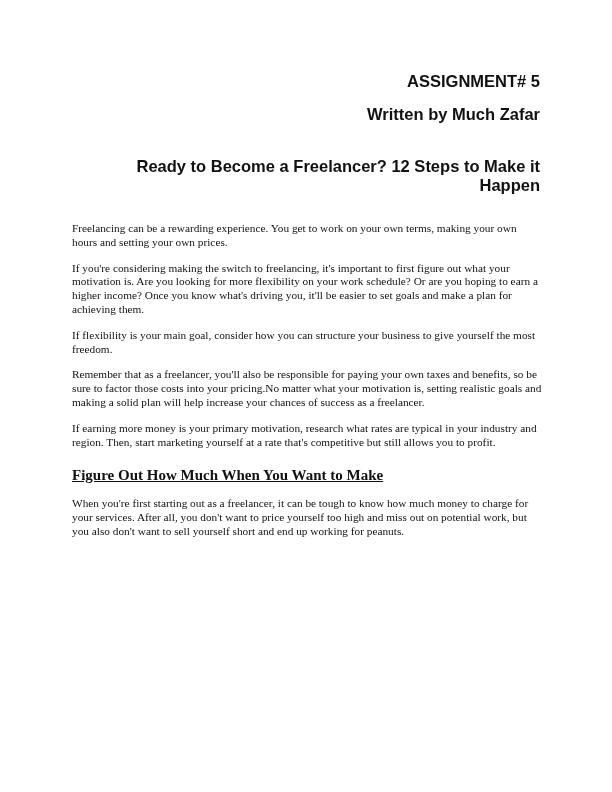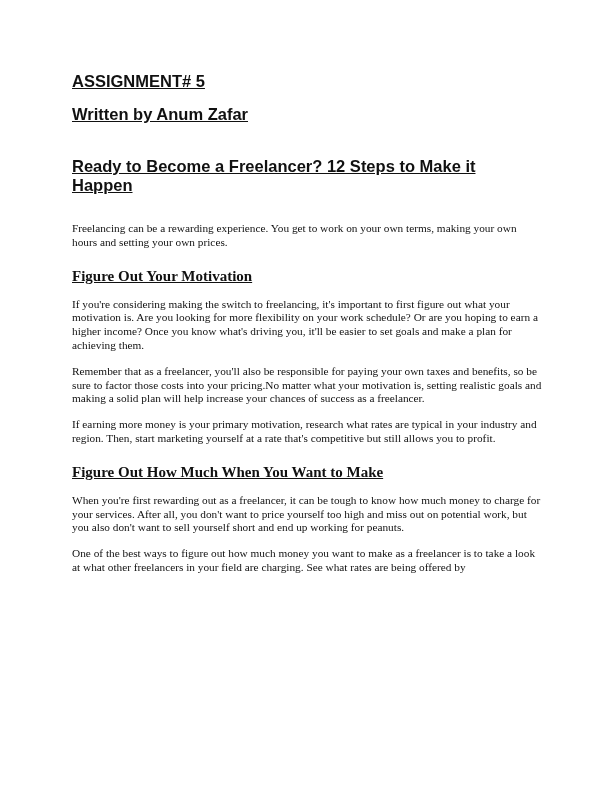--- a/index.html
+++ b/index.html
@@ -1,48 +1,47 @@
 <!DOCTYPE html>
 <html><head>
   <meta charset="utf-8">
   <style>
     html, body { margin: 0; padding: 0; background: #ffffff; }
     body { width: 612px; height: 792px; position: relative; overflow: hidden; color: #111; }
     .page { position: absolute; left: 72px; top: 0; width: 468px; }
     .title {
       font-family: "Liberation Sans", sans-serif; font-weight: bold; font-size: 16.5px;
-      text-decoration: underline; text-align: left; position: absolute; left: 0; width: 468px;
+      text-align: right; position: absolute; left: 0; width: 468px;
       line-height: 19px; margin: 0;
     }
     .t1 { top: 72px; }
     .t2 { top: 105px; }
     .t3 { top: 157px; }
     .body-text {
       position: absolute; left: 0; width: 470px; top: 222px;
       font-family: "Liberation Serif", serif; font-size: 11.3px; line-height: 13.8px;
     }
     .body-text p { margin: 0 0 12px 0; }
     .section-heading {
       font-family: "Liberation Serif", serif; font-weight: bold; font-size: 15px;
       text-decoration: underline; margin: 18px 0 14px 0; line-height: 16px;
     }
   </style>
 </head>
 <body>
 
 <div class="page">
   <h1 class="title t1">ASSIGNMENT# 5</h1>
-  <h2 class="title t2">Written by Anum Zafar</h2>
+  <h2 class="title t2">Written by Much Zafar</h2>
   <h2 class="title t3">Ready to Become a Freelancer? 12 Steps to Make it Happen</h2>
 
   <div class="body-text">
     <p>Freelancing can be a rewarding experience. You get to work on your own terms, making your own hours and setting your own prices.</p>
 
-    <h3 class="section-heading">Figure Out Your Motivation</h3>
     <p>If you're considering making the switch to freelancing, it's important to first figure out what your motivation is. Are you looking for more flexibility on your work schedule? Or are you hoping to earn a higher income? Once you know what's driving you, it'll be easier to set goals and make a plan for achieving them.</p>
+    <p>If flexibility is your main goal, consider how you can structure your business to give yourself the most freedom.</p>
     <p>Remember that as a freelancer, you'll also be responsible for paying your own taxes and benefits, so be sure to factor those costs into your pricing.No matter what your motivation is, setting realistic goals and making a solid plan will help increase your chances of success as a freelancer.</p>
     <p>If earning more money is your primary motivation, research what rates are typical in your industry and region. Then, start marketing yourself at a rate that's competitive but still allows you to profit.</p>
 
     <h3 class="section-heading">Figure Out How Much When You Want to Make</h3>
-    <p>When you're first rewarding out as a freelancer, it can be tough to know how much money to charge for your services. After all, you don't want to price yourself too high and miss out on potential work, but you also don't want to sell yourself short and end up working for peanuts.</p>
-    <p>One of the best ways to figure out how much money you want to make as a freelancer is to take a look at what other freelancers in your field are charging. See what rates are being offered by</p>
+    <p>When you're first starting out as a freelancer, it can be tough to know how much money to charge for your services. After all, you don't want to price yourself too high and miss out on potential work, but you also don't want to sell yourself short and end up working for peanuts.</p>
   </div>
 </div>
 
 </body></html>

